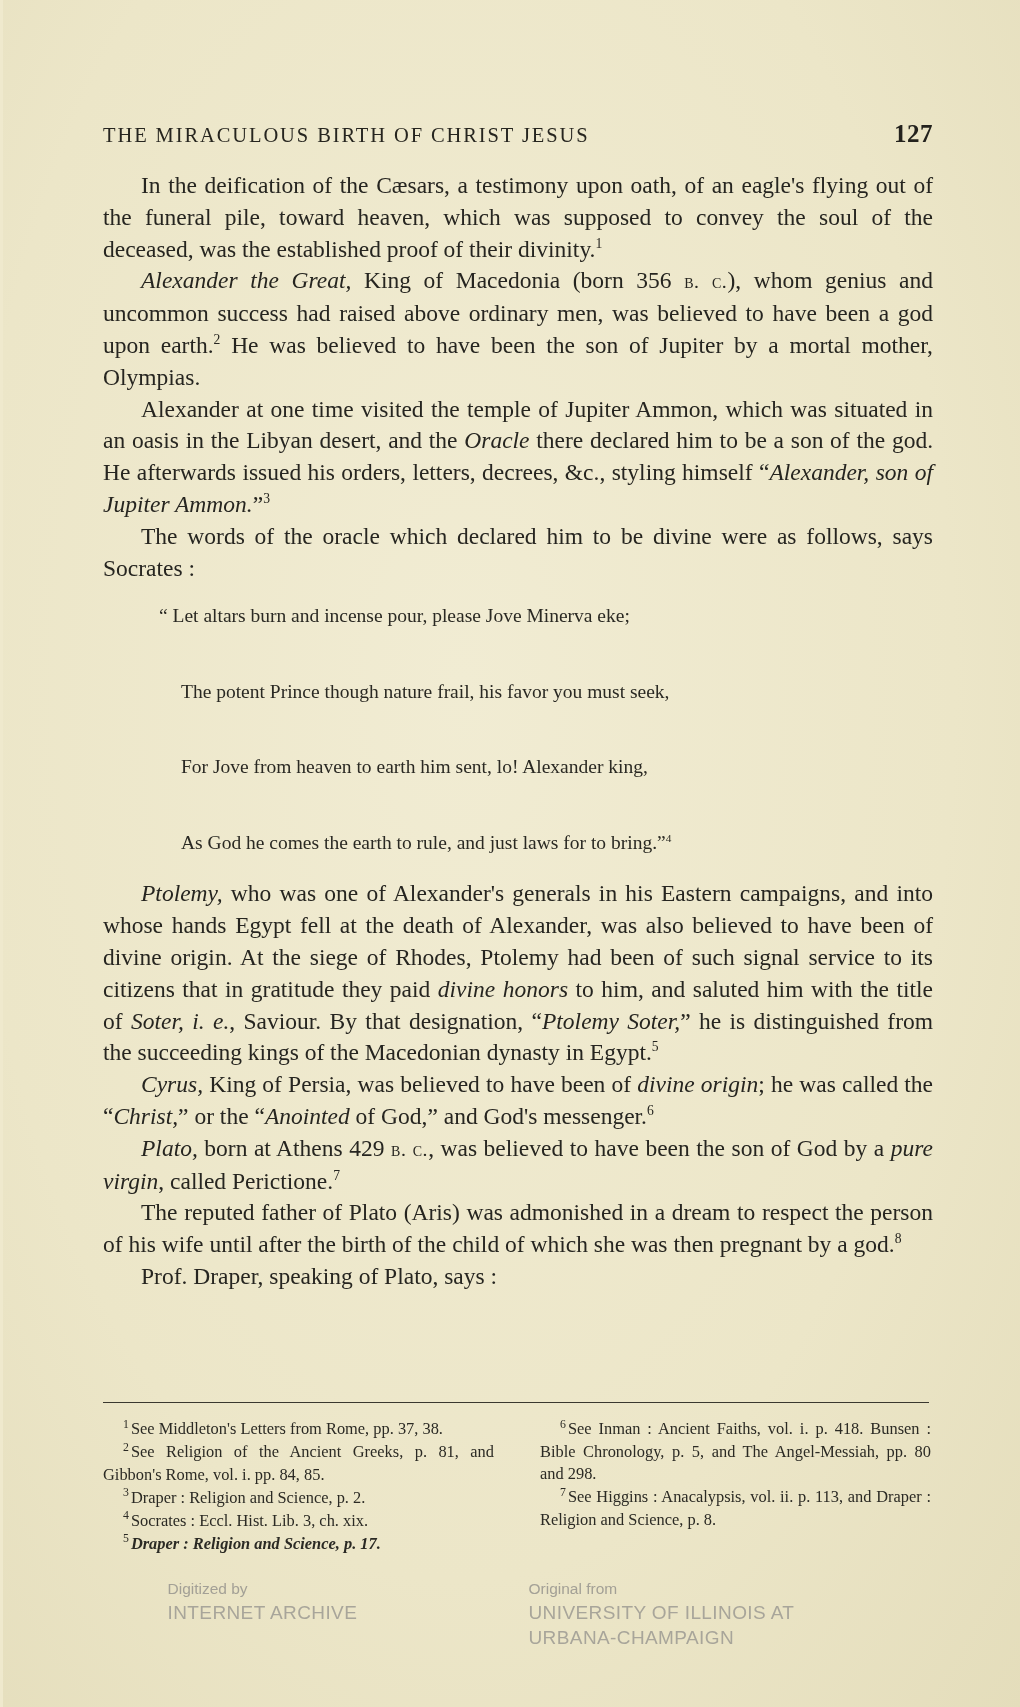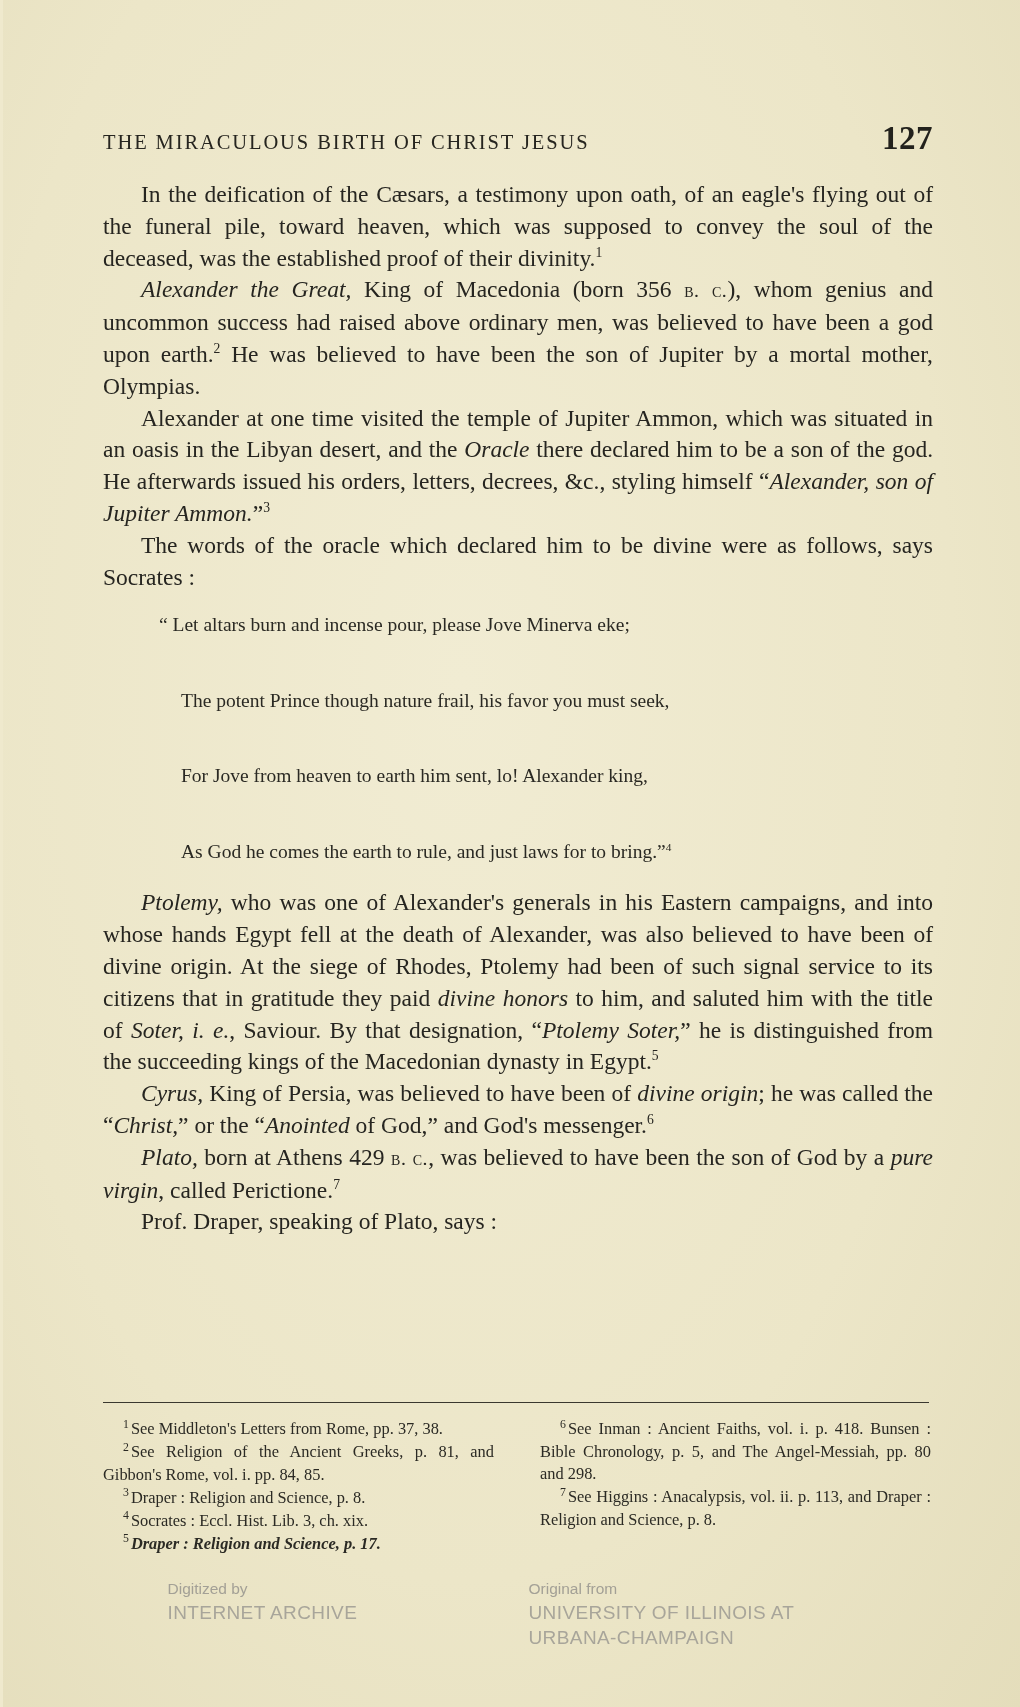--- a/index.html
+++ b/index.html
@@ -38,21 +38,21 @@
   }
   .running-head {
     font-size: 20.5px;
     letter-spacing: 1.9px;
     font-variant: small-caps;
     text-transform: uppercase;
     white-space: nowrap;
     color: #26251f;
   }
   .folio {
-    font-size: 33px;
+    font-size: 25px;
     font-weight: bold;
     letter-spacing: 0.5px;
     color: #23221d;
   }
   
   .body-text p {
     margin: 0;
     font-size: 23.5px;
     line-height: 31.8px;
     text-align: justify;
@@ -171,33 +171,34 @@
         <div class="line indent">For Jove from heaven to earth him sent, lo! Alexander king,</div>
         <div class="line indent"><span>As God he comes the earth to rule, and just laws for to bring.”</span><sup class="note">4</sup></div>
       </div>
 
       <p><span class="it">Ptolemy,</span><span> who was one of Alexander's generals in his Eastern campaigns, and into whose hands Egypt fell at the death of Alexander, was also believed to have been of divine origin.   At the siege of Rhodes, Ptolemy had been of such signal service to its citizens that in gratitude they paid </span><span class="it">divine honors</span><span> to him, and saluted him with the title of </span><span class="it">Soter, i. e.</span><span>, Saviour.   By that designation,  “</span><span class="it">Ptolemy Soter,</span><span>” he is distinguished from the succeeding kings of the Macedonian dynasty in Egypt.</span><sup class="note">5</sup></p>
 
       <p><span class="it">Cyrus,</span><span> King of Persia, was believed to have been of </span><span class="it">divine origin</span><span>; he was called the  “</span><span class="it">Christ,</span><span>” or the “</span><span class="it">Anointed</span><span> of God,” and God's messenger.</span><sup class="note">6</sup></p>
 
       <p><span class="it">Plato,</span><span> born at Athens 429 </span><span class="sc">b. c.</span><span>, was believed to have been the son of God by a </span><span class="it">pure virgin</span><span>, called Perictione.</span><sup class="note">7</sup></p>
 
+      <p><span>The reputed father of Plato (Aris) was admonished in a dream to respect the person of his wife until after the birth of the child of which she was then pregnant by a god.</span><sup class="note">8</sup></p>
 
       <p>Prof. Draper, speaking of Plato, says :</p>
 
     </div>
   </div>
 
   <div class="foot-rule"></div>
 
   <div class="footnotes">
     <div class="fn-col">
       <p><sup>1</sup><span>See Middleton's Letters from Rome, pp. 37, 38.</span></p>
       <p><sup>2</sup><span>See Religion of the Ancient Greeks, p. 81, and Gibbon's Rome, vol. i. pp. 84, 85.</span></p>
-      <p><sup>3</sup><span>Draper :  Religion and Science, p. 8.</span></p>
+      <p><sup>3</sup><span>Draper :  Religion and Science, p. 2.</span></p>
       <p><sup>4</sup><span>Socrates : Eccl. Hist. Lib. 3, ch. xix.</span></p>
       <p><sup>5</sup><span class="bold">Draper :  Religion and Science, p. 17.</span></p>
     </div>
     <div class="fn-col">
       <p><sup>6</sup><span>See Inman :  Ancient Faiths, vol. i. p. 418. Bunsen : Bible Chronology, p. 5, and The Angel-Messiah, pp. 80 and 298.</span></p>
       <p><sup>7</sup><span>See Higgins :  Anacalypsis, vol. ii. p. 113, and Draper :  Religion and Science, p. 8.</span></p>
     </div>
   </div>
 
   <div class="scan-footer">

